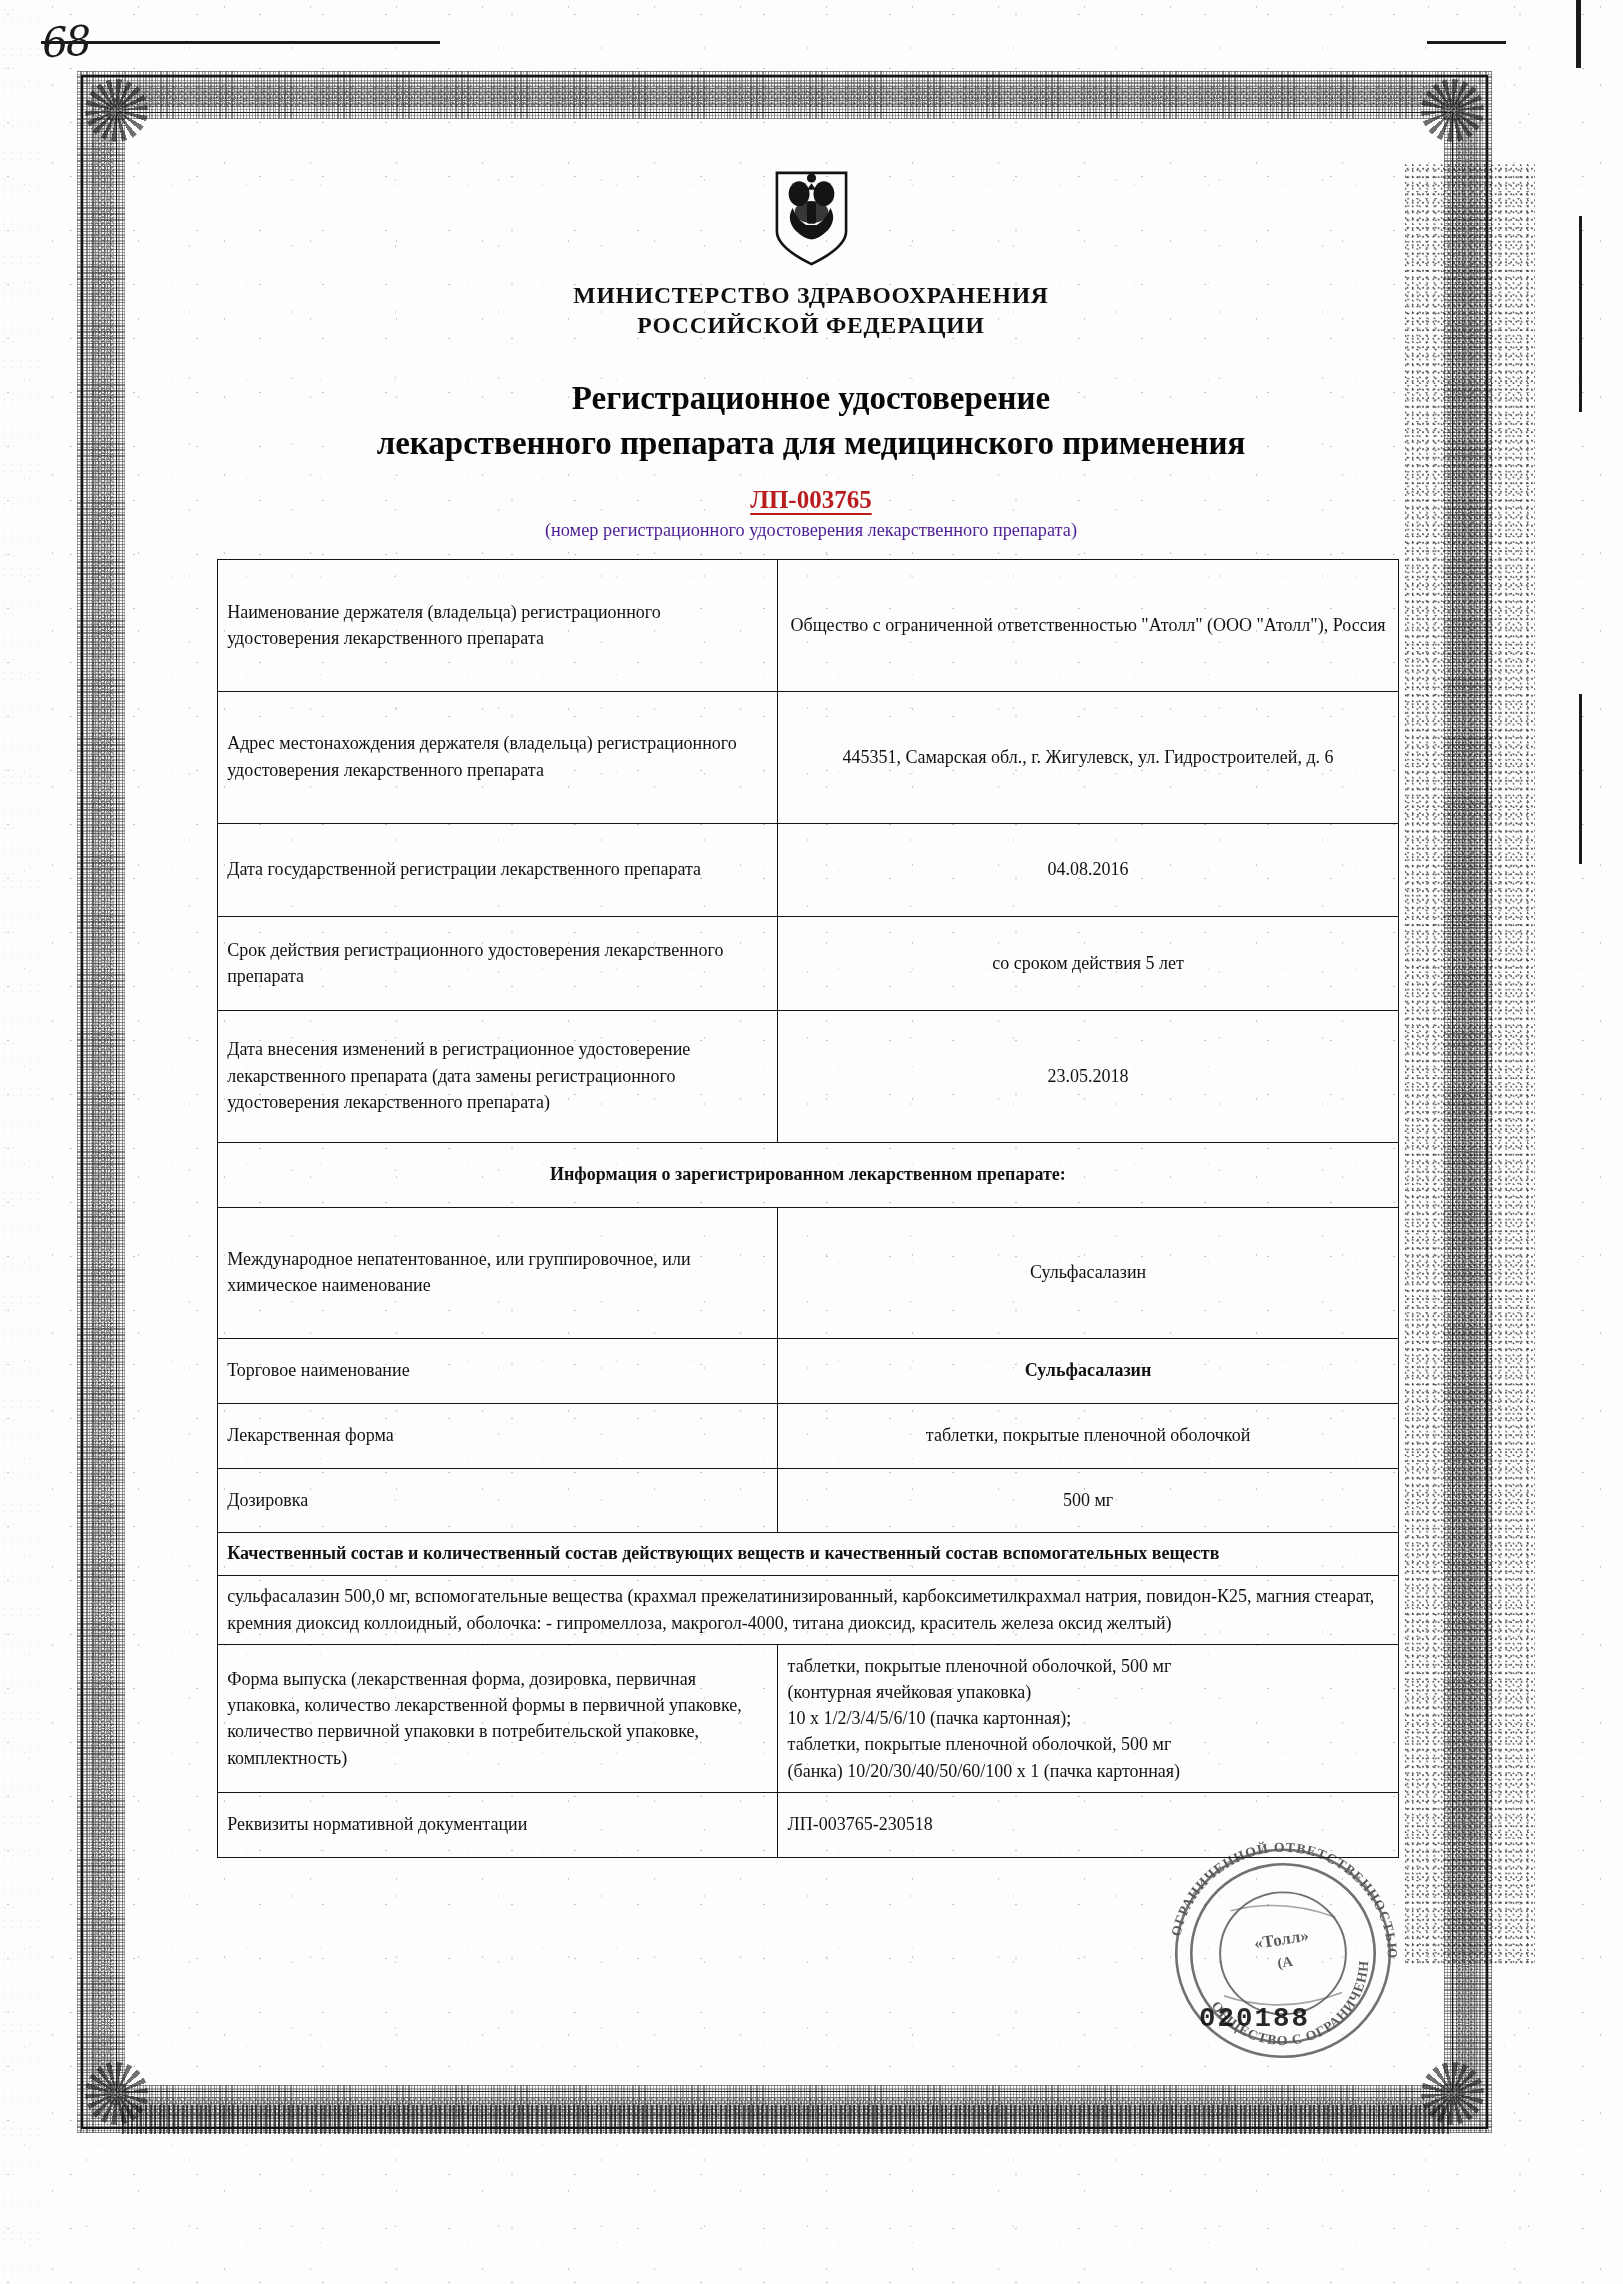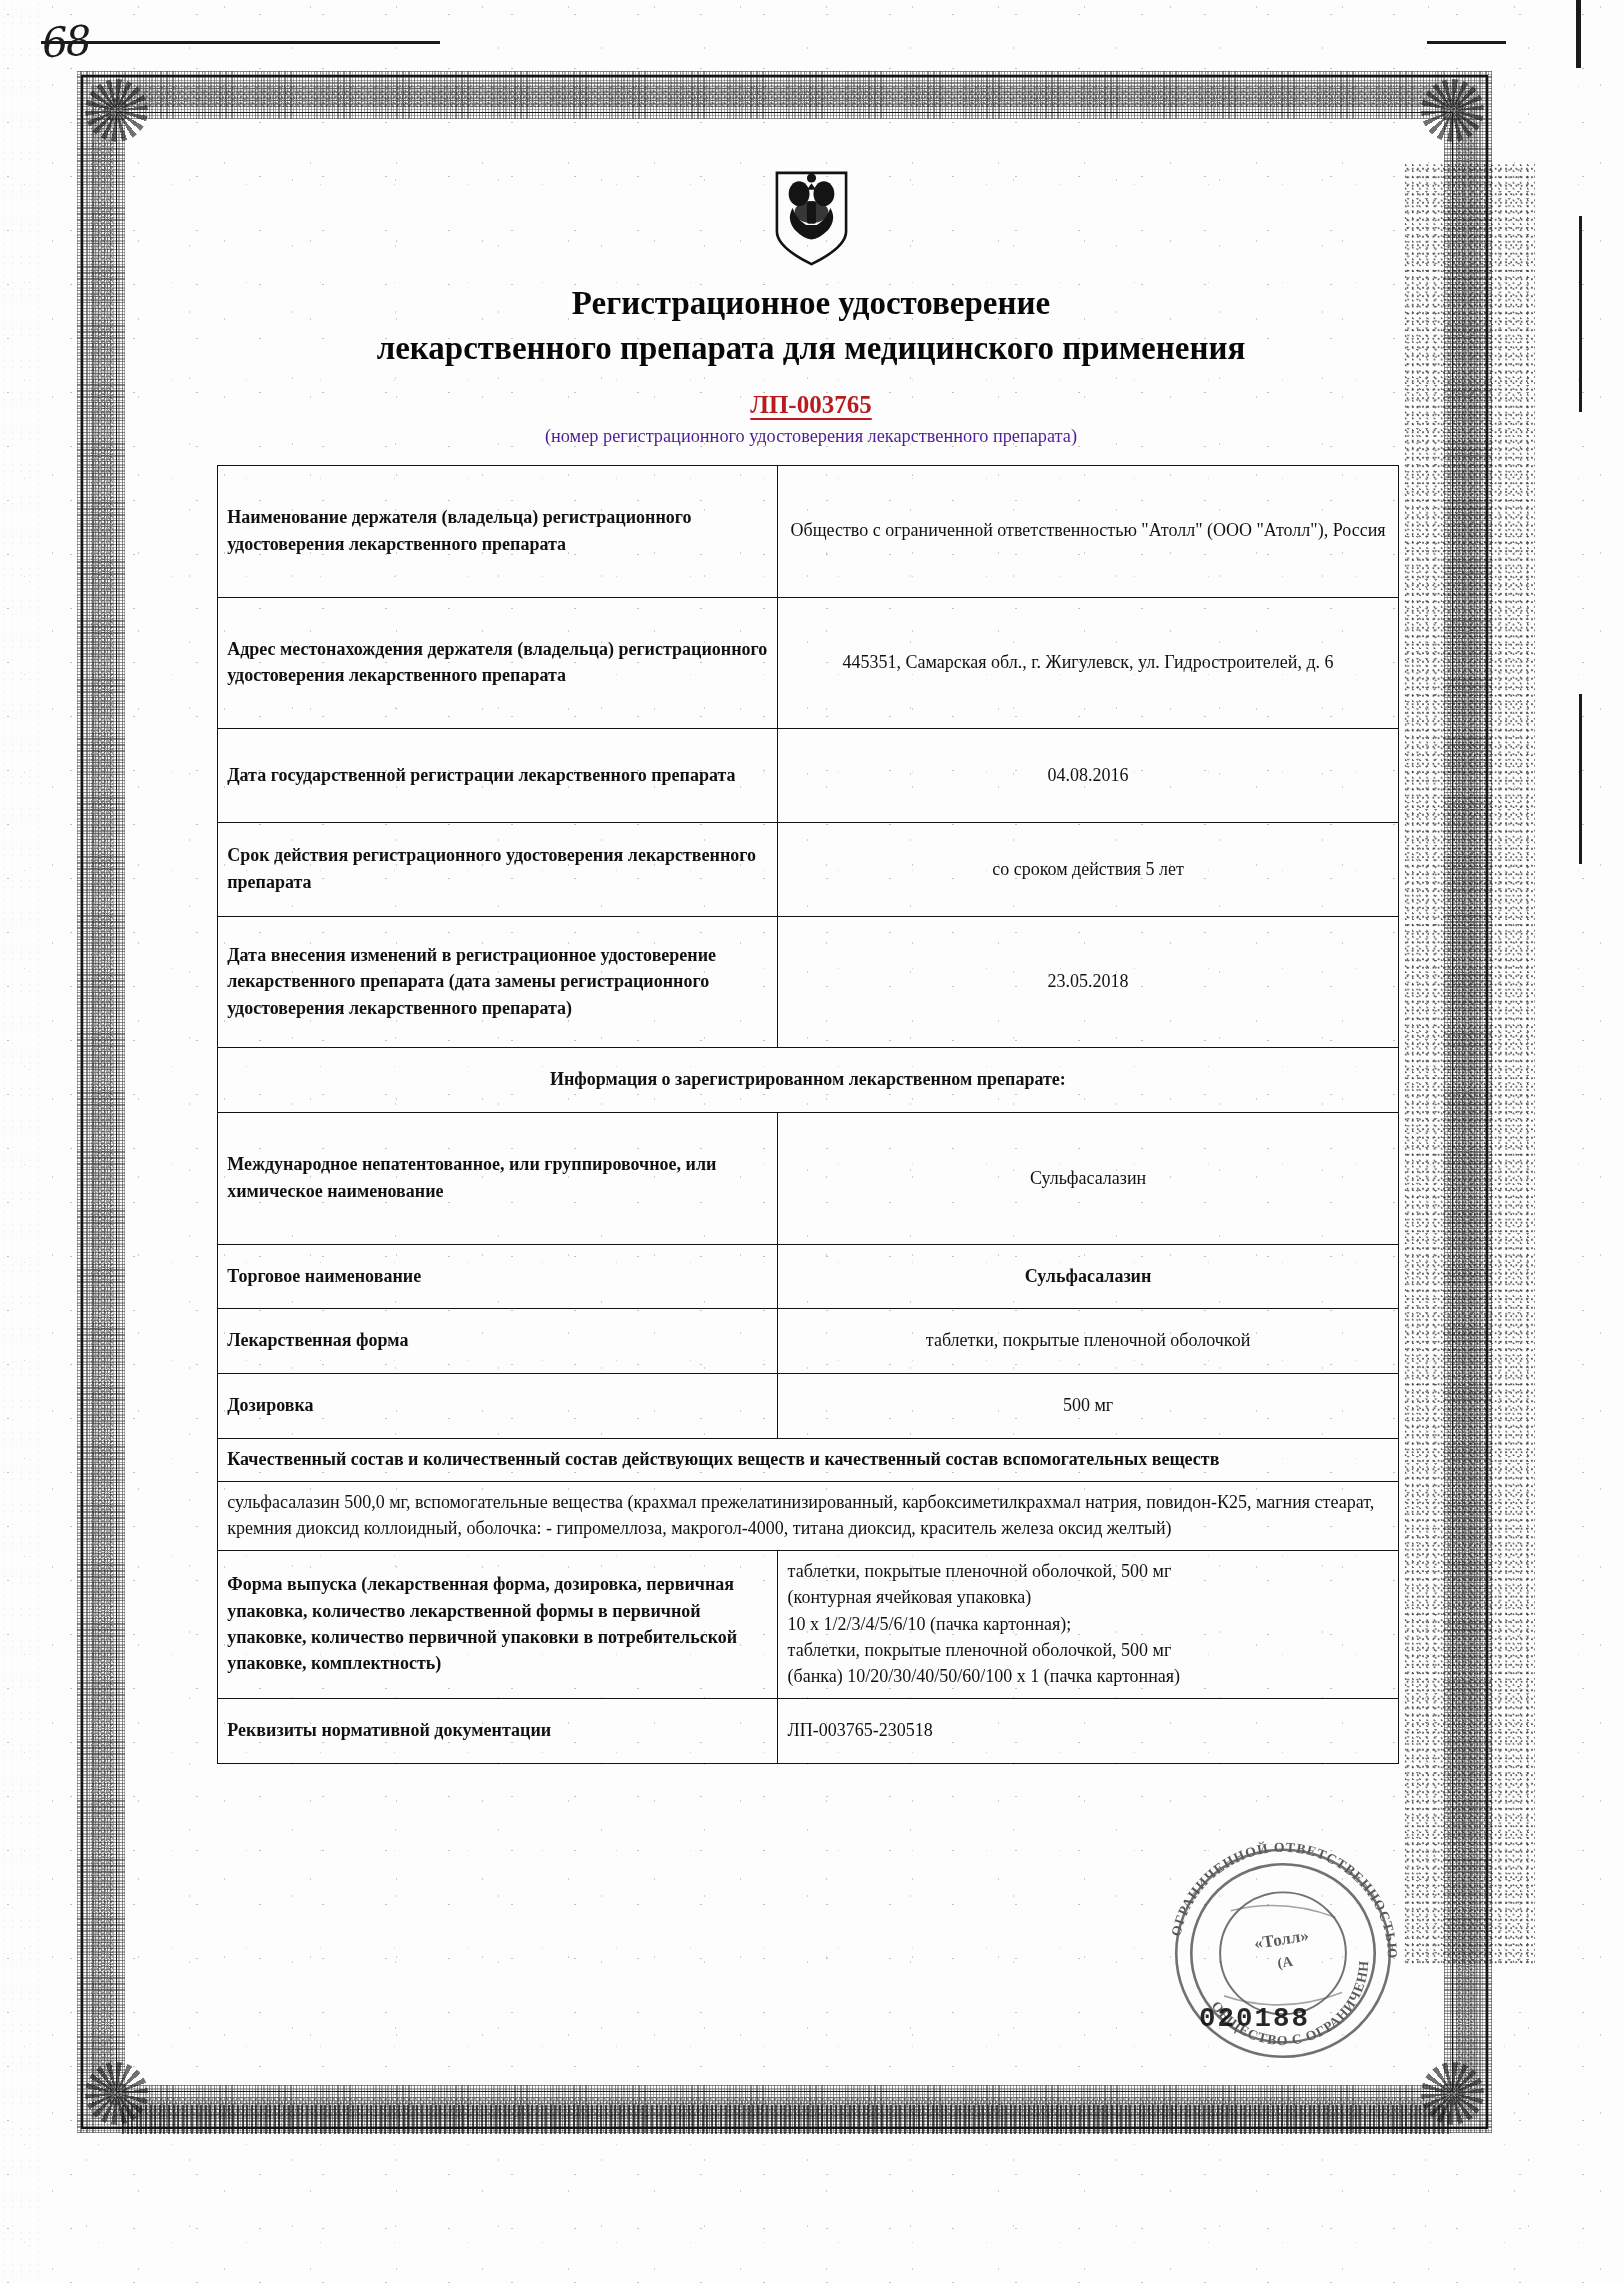--- a/index.html
+++ b/index.html
@@ -212,21 +212,21 @@
     table-layout: fixed;
     font-size: 18px;
     line-height: 1.46;
   }
   #cert-table td {
     border: 1.3px solid #131313;
     padding: 7.2px 9.2px 8.5px 9.2px;
     vertical-align: middle;
     color: #111111;
   }
-  .col-label { width: 541px; font-weight: 700; }
+  .col-label { width: 541px; font-weight: 400; }
   .col-value { width: 601px; text-align: center; }
   td.value-left { text-align: left; }
   td.span-row {
     text-align: center;
     font-weight: 700;
   }
   td.span-left {
     text-align: left;
     font-weight: 700;
   }
@@ -319,20 +319,24 @@
         <path d="M59 20 l7 10 h-14 z"></path>
         <rect x="52" y="48" width="14" height="34" rx="3"></rect>
         <ellipse cx="59" cy="64" rx="26" ry="17" opacity=".85"></ellipse>
         <path d="M30 58 q-10 18 4 34 q14 14 25 14 q11 0 25 -14 q14 -16 4 -34 q-6 16 -18 24 q-11 7 -11 7 q0 0 -11 -7 q-12 -8 -18 -24 z"></path>
         <circle cx="59" cy="12" r="7"></circle>
         <rect x="34" y="84" width="50" height="6" rx="3"></rect>
         <rect x="44" y="94" width="30" height="5" rx="2"></rect>
       </g>
     </svg>
 
+    <div id="ministry-block">
+      <div class="ministry-line">МИНИСТЕРСТВО ЗДРАВООХРАНЕНИЯ</div>
+      <div class="ministry-line">РОССИЙСКОЙ ФЕДЕРАЦИИ</div>
+    </div>
 
     <div id="doc-title-block">
       <div class="doc-title-line">Регистрационное удостоверение</div>
       <div class="doc-title-line">лекарственного препарата для медицинского применения</div>
     </div>
 
     <div id="reg-number">ЛП-003765</div>
     <div id="reg-number-caption">(номер регистрационного удостоверения лекарственного препарата)</div>
 
     <table id="cert-table">

